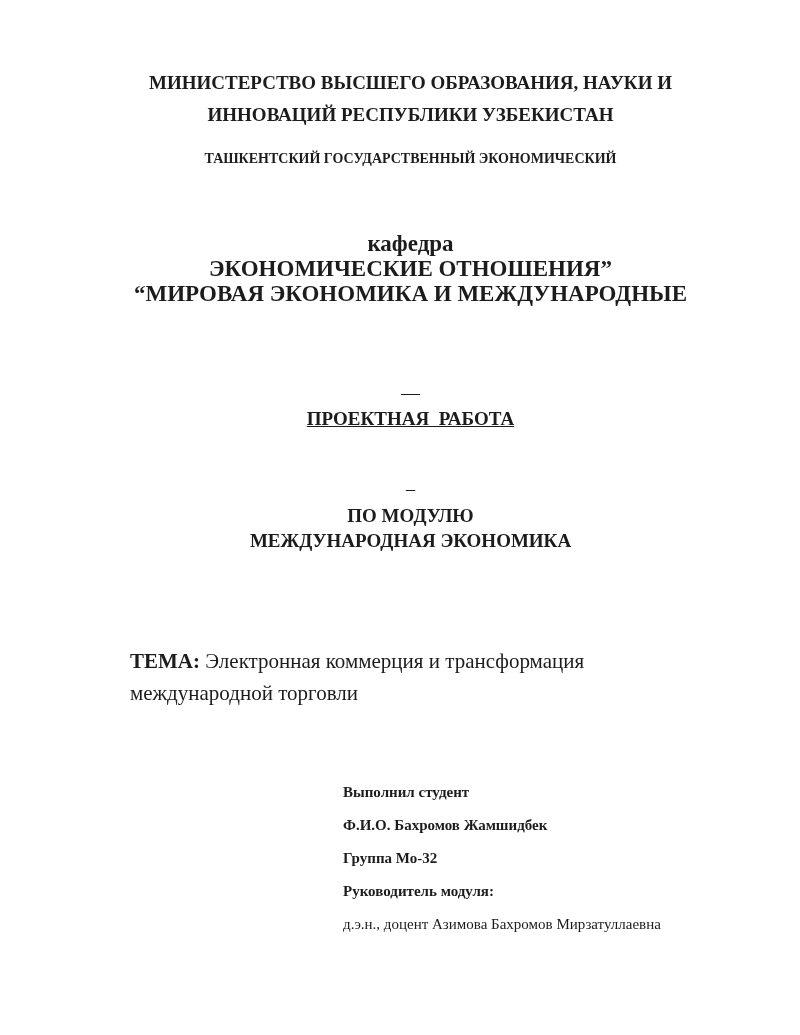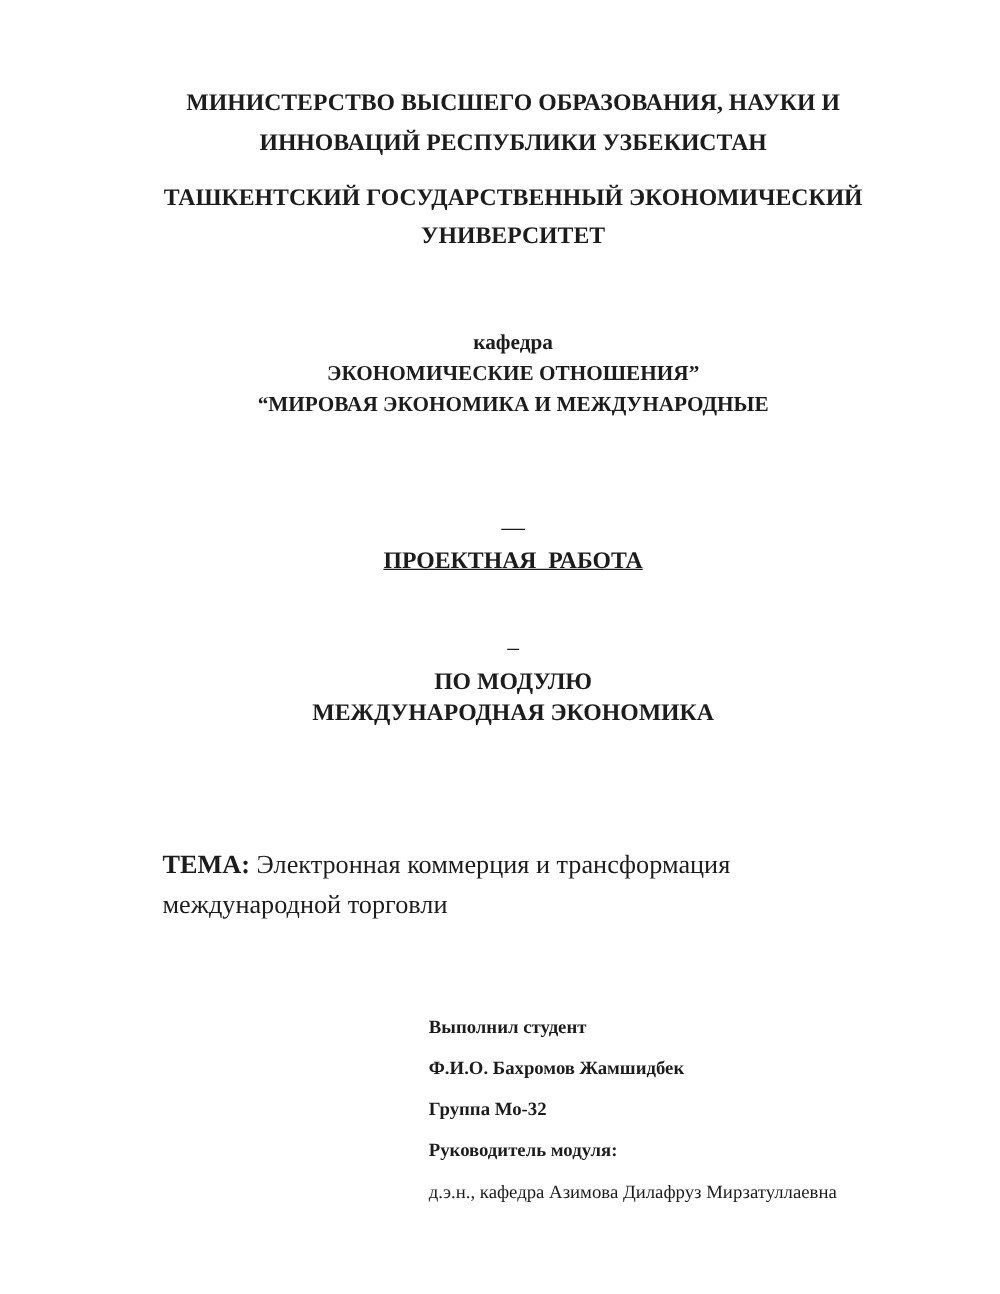--- a/index.html
+++ b/index.html
@@ -25,27 +25,27 @@
   .center { text-align: center; }
   .b { font-weight: bold; }
   p, .block { margin: 0; padding: 0; }
 
   .ministry {
     font-size: 19px;
     font-weight: bold;
     line-height: 32px;
   }
   .university {
-    font-size: 19px;
+    font-size: 14px;
     font-weight: bold;
     line-height: 30px;
     margin-top: 13px;
   }
   .department {
-    font-size: 17px;
+    font-size: 23px;
     font-weight: bold;
     line-height: 25px;
     margin-top: 57px;
   }
   .work-type {
     font-size: 19px;
     font-weight: bold;
     line-height: 32px;
     margin-top: 33px;
     white-space: pre-wrap;
@@ -81,21 +81,20 @@
 
 <div class="page">
 
   <div class="block ministry center">
     <p>МИНИСТЕРСТВО ВЫСШЕГО ОБРАЗОВАНИЯ, НАУКИ И</p>
     <p>ИННОВАЦИЙ РЕСПУБЛИКИ УЗБЕКИСТАН</p>
   </div>
 
   <div class="block university center">
     <p>ТАШКЕНТСКИЙ ГОСУДАРСТВЕННЫЙ ЭКОНОМИЧЕСКИЙ</p>
-    <p>УНИВЕРСИТЕТ</p>
   </div>
 
   <div class="block department center">
     <p>кафедра</p>
     <p>ЭКОНОМИЧЕСКИЕ ОТНОШЕНИЯ”</p>
     <p>“МИРОВАЯ ЭКОНОМИКА И МЕЖДУНАРОДНЫЕ</p>
   </div>
 
   <div class="block work-type center">
     <p>ПРОЕКТНАЯ  РАБОТА</p>
@@ -108,16 +107,16 @@
 
   <div class="block topic">
     <p><span class="b">ТЕМА:</span> <span>Электронная коммерция и трансформация международной торговли</span></p>
   </div>
 
   <div class="block credits">
     <p class="line">Выполнил студент</p>
     <p class="line">Ф.И.О. Бахромов Жамшидбек</p>
     <p class="line">Группа Мо-32</p>
     <p class="line">Руководитель модуля:</p>
-    <p class="line regular">д.э.н., кафедра Азимова Дилафруз Мирзатуллаевна</p>
+    <p class="line regular">д.э.н., доцент Азимова Бахромов Мирзатуллаевна</p>
   </div>
 
 </div>
 
 </body></html>

